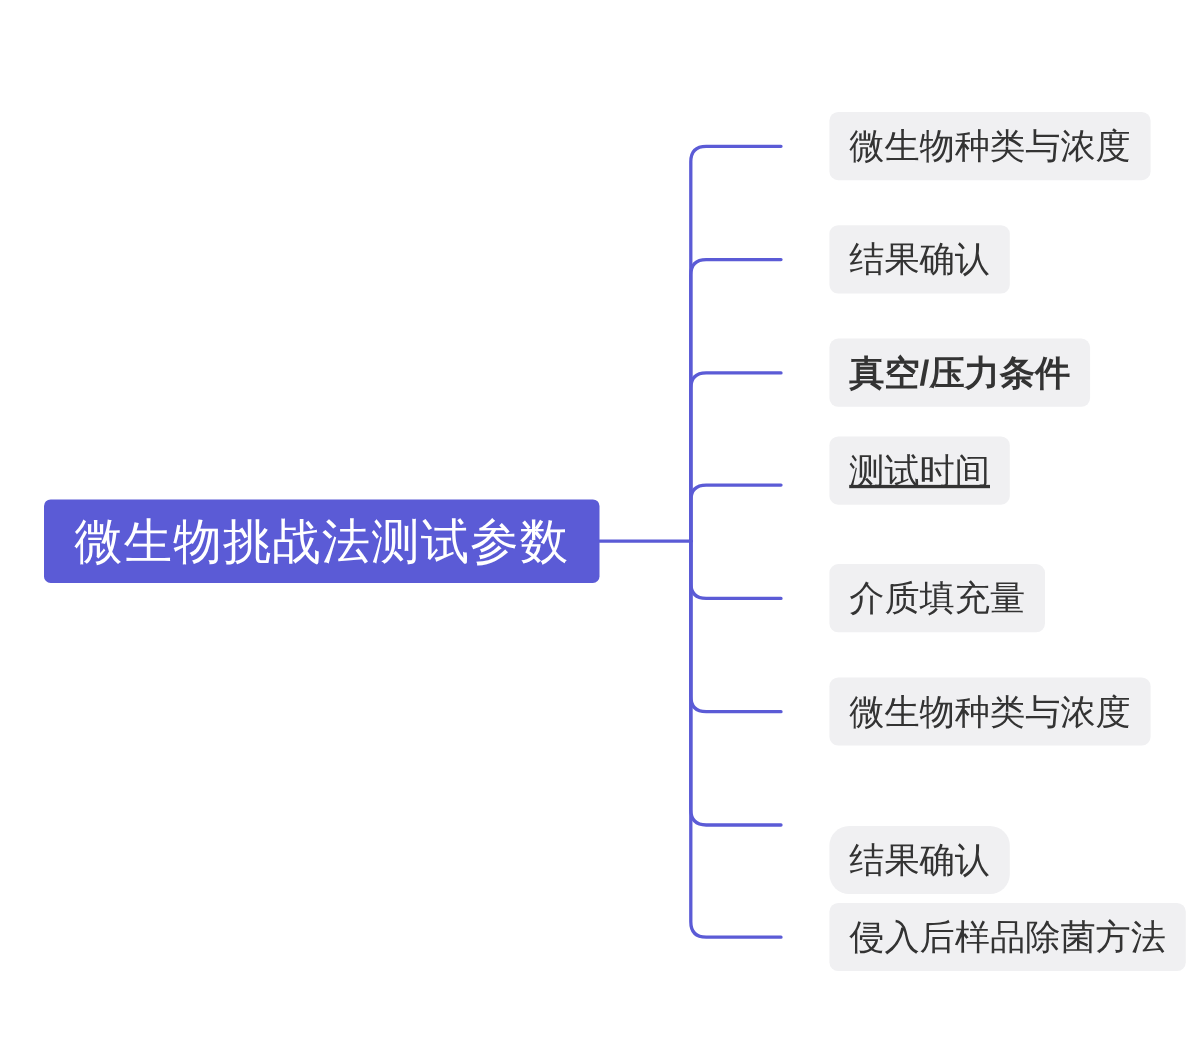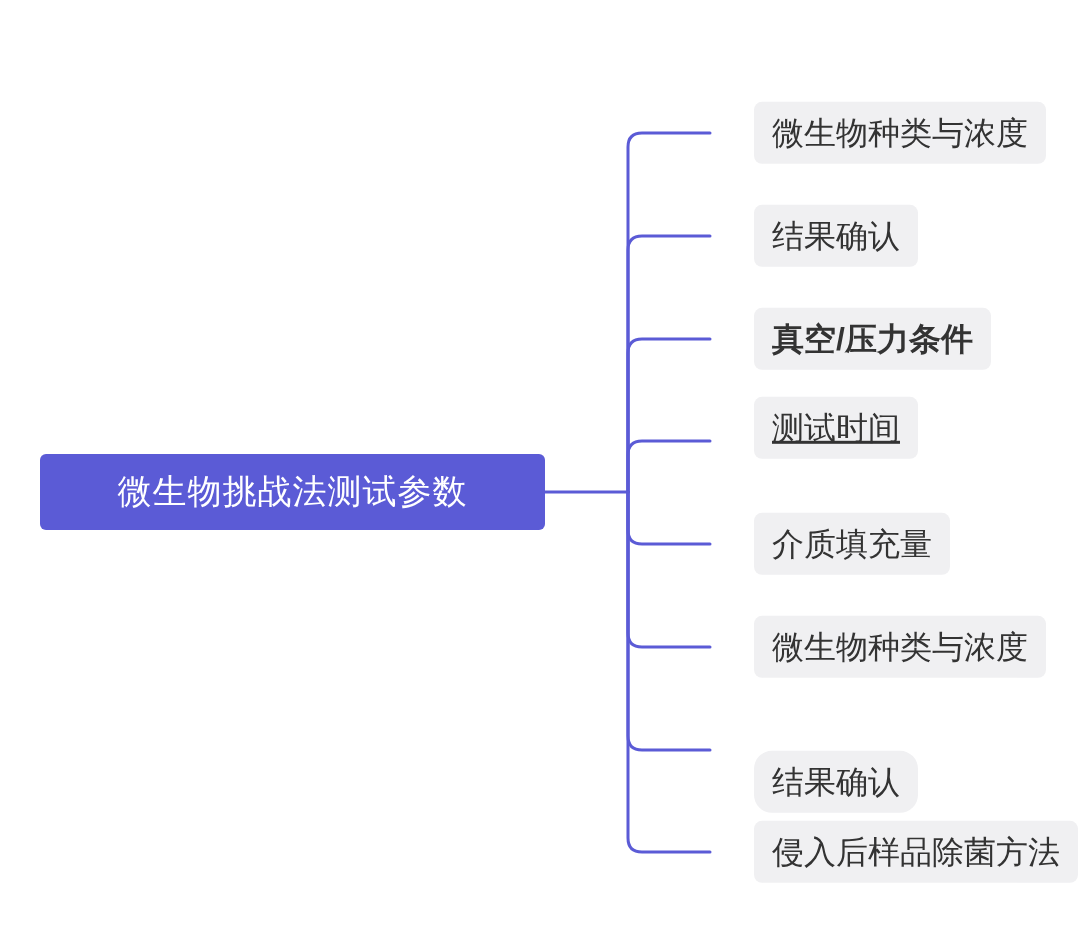--- a/index.html
+++ b/index.html
@@ -28,21 +28,21 @@
     left: 40px;
     top: 454px;
     width: 505px;
     height: 76px;
     box-sizing: border-box;
     display: flex;
     align-items: center;
     justify-content: center;
     background: var(--accent, #5b5bd6);
     color: var(--root-text, #ffffff);
-    font-size: 34px;
+    font-size: 44px;
     letter-spacing: 1px;
     border-radius: 6px;
     white-space: nowrap;
     cursor: pointer;
   }
   .child-node {
     position: absolute;
     left: 710px;
     transform: translateY(-50%);
     background: var(--node-bg, #f0f0f2);

